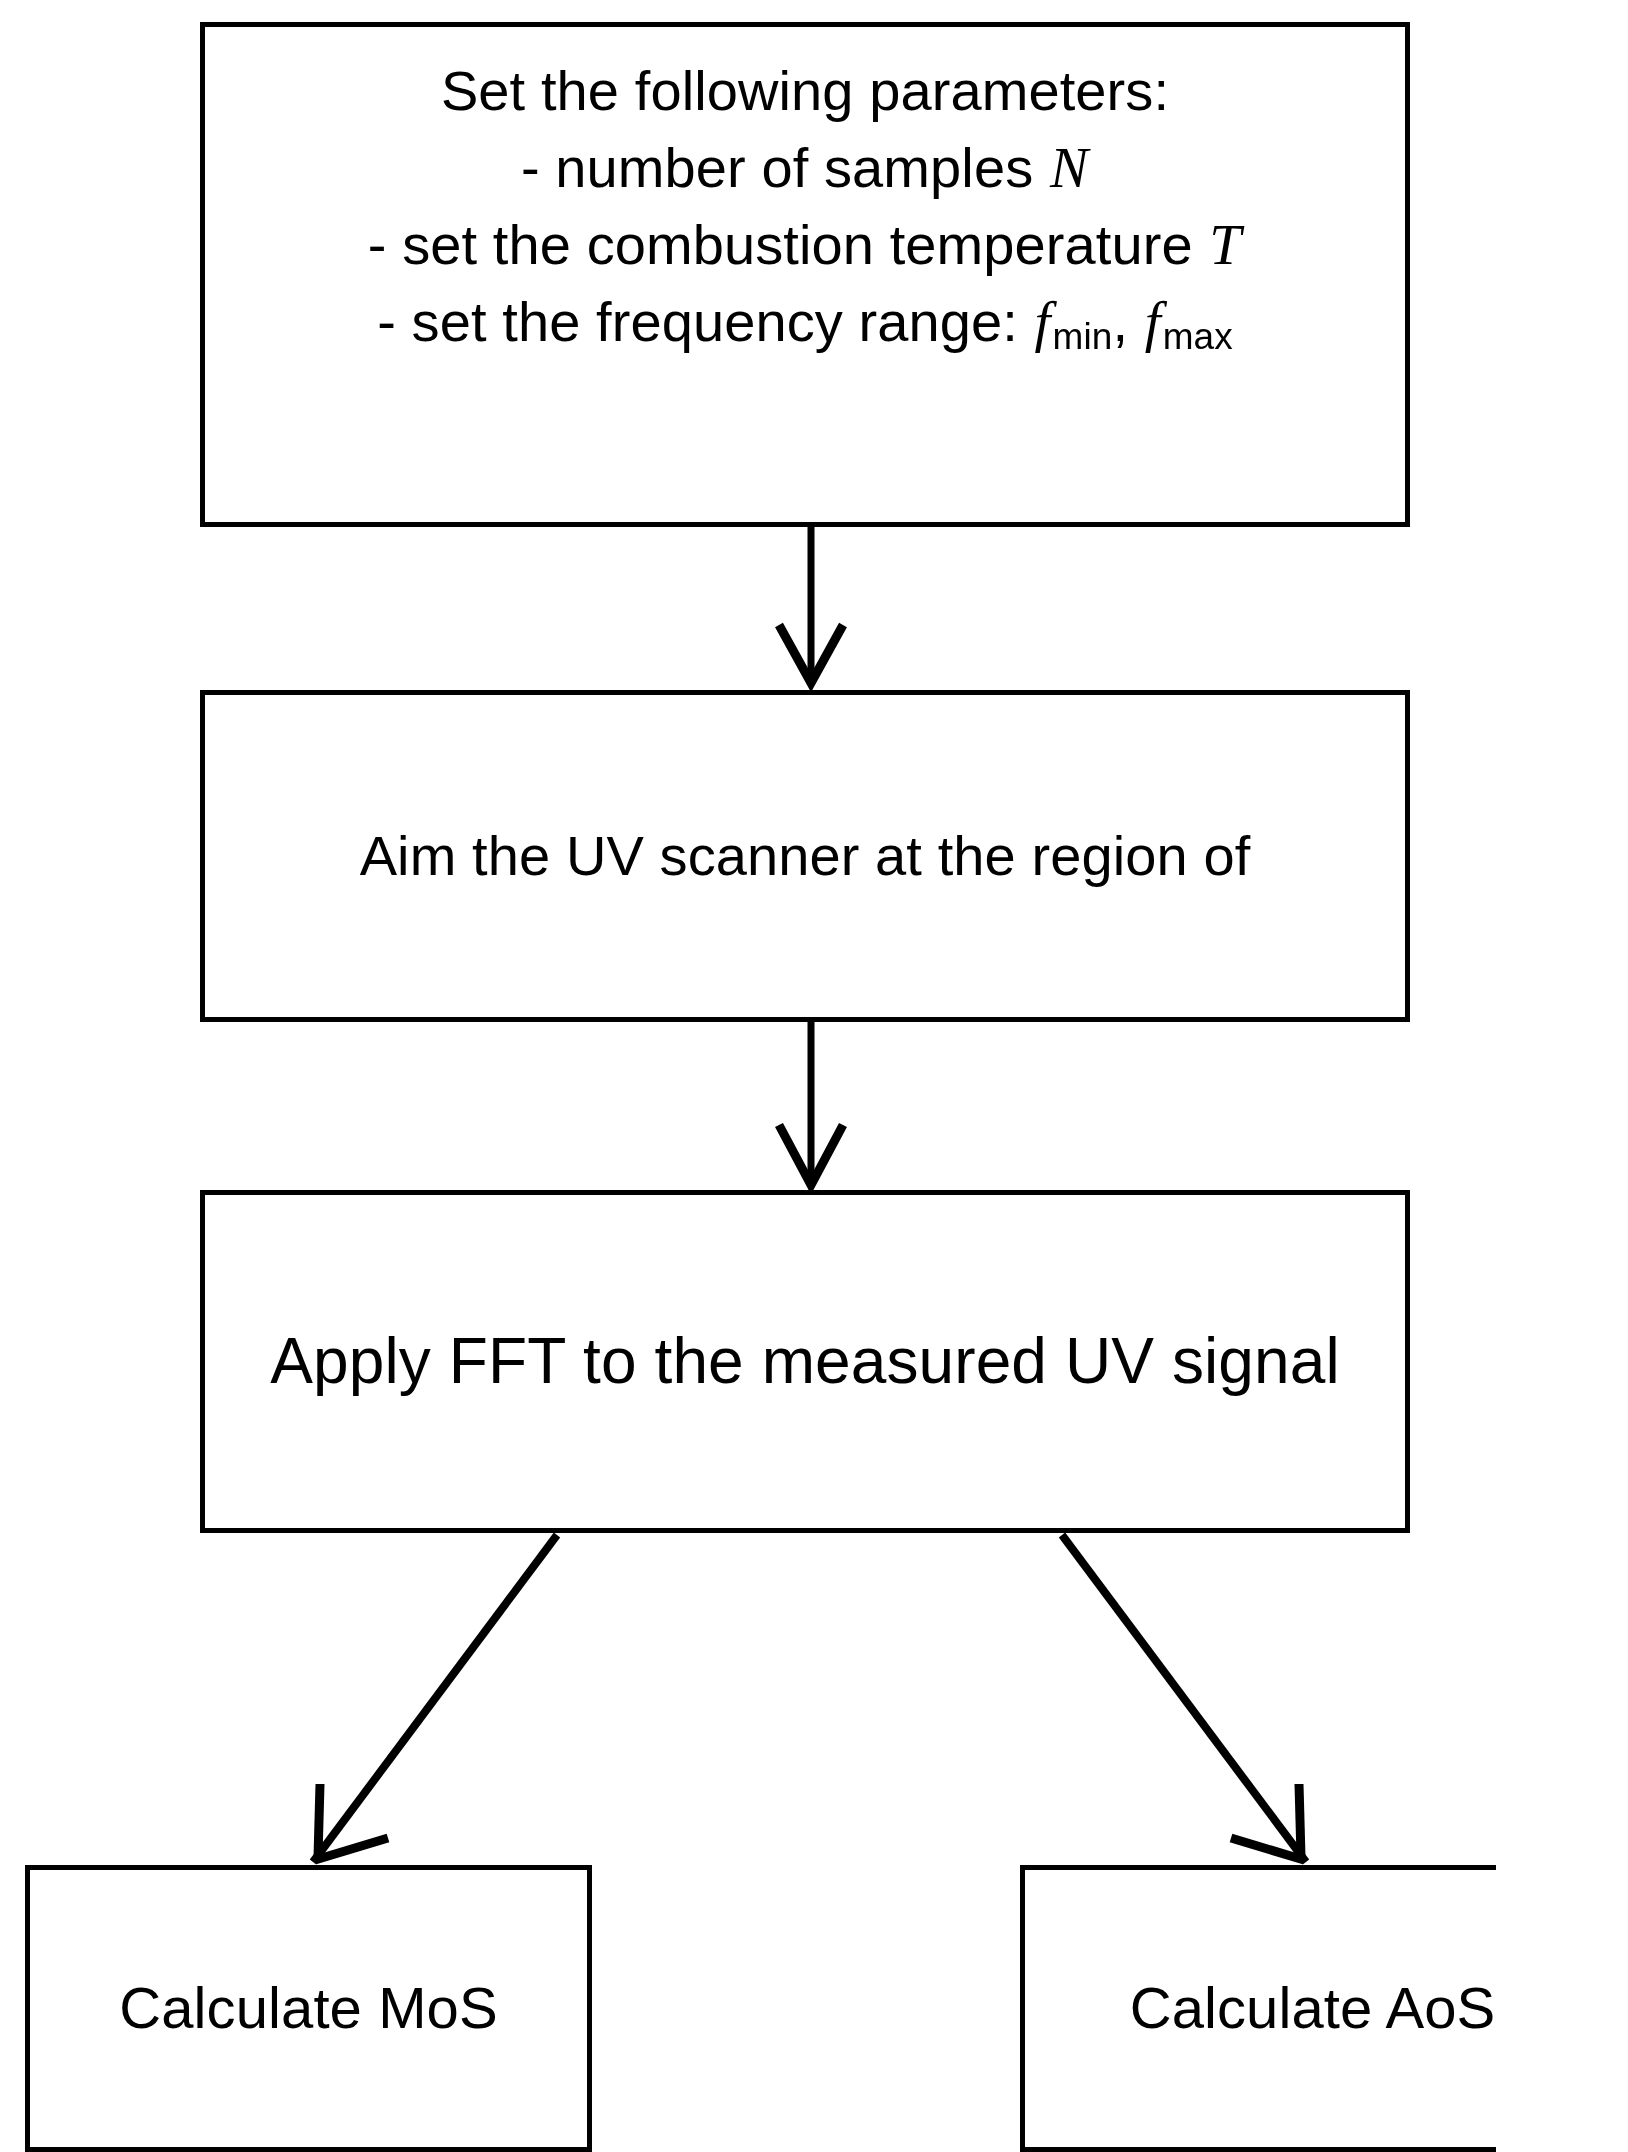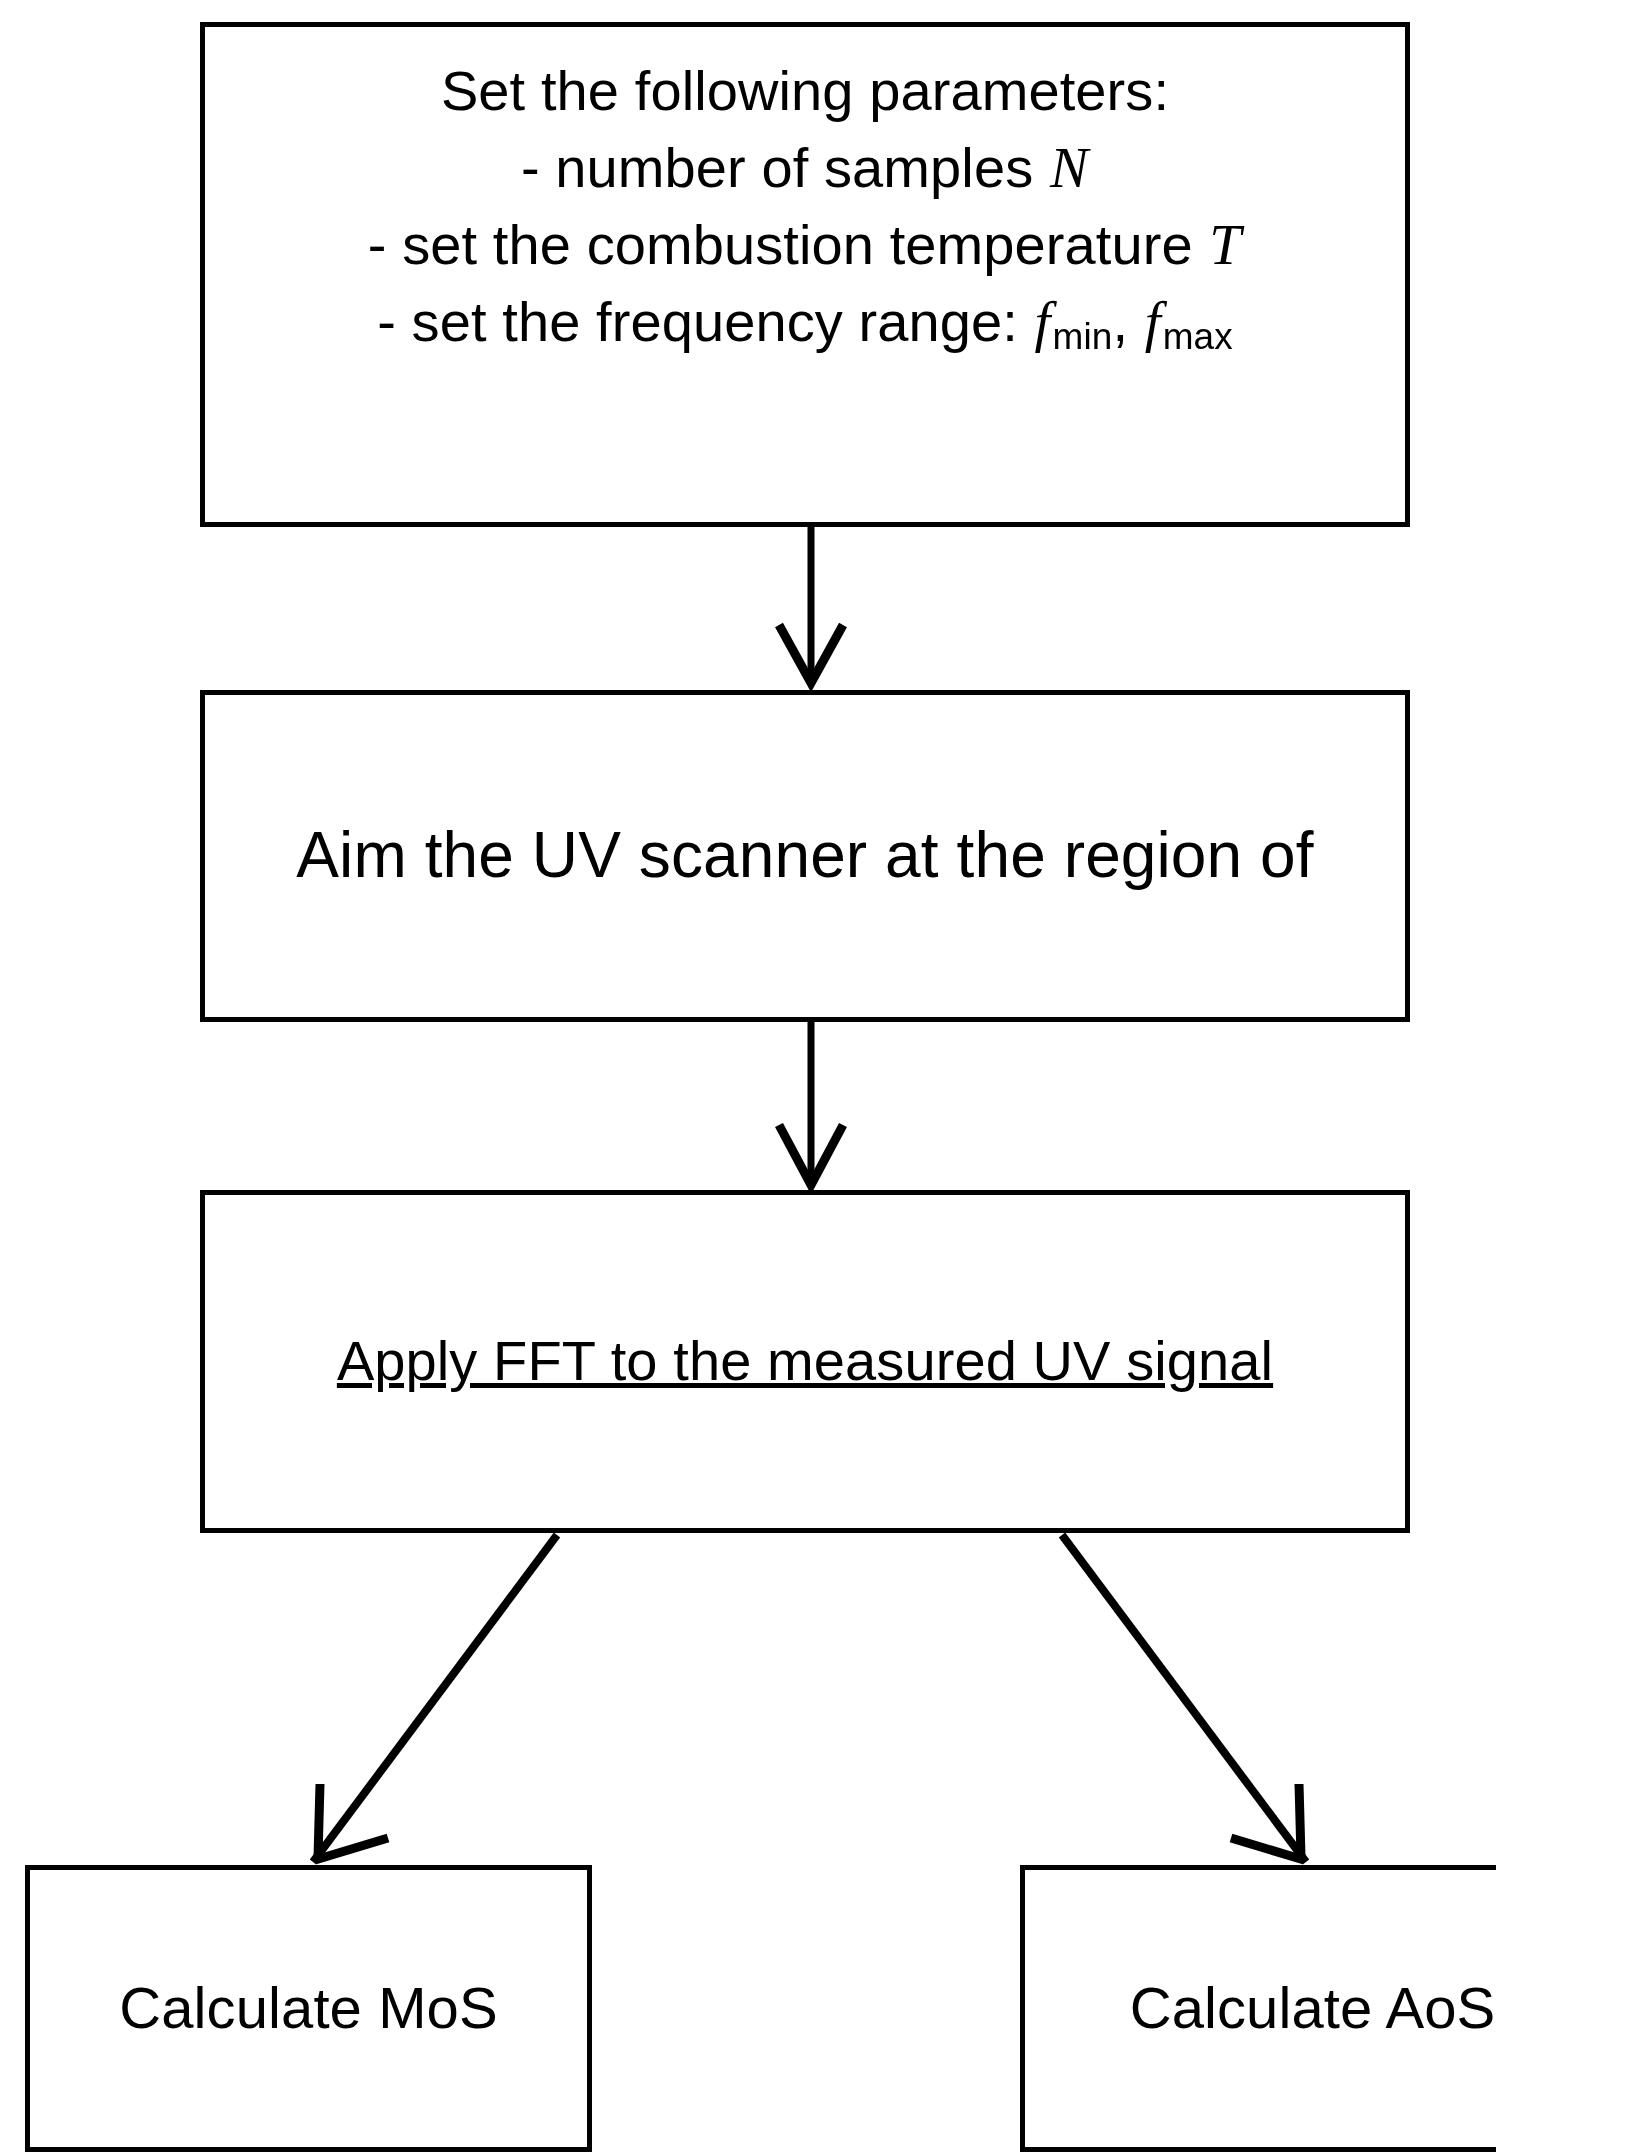--- a/index.html
+++ b/index.html
@@ -59,33 +59,32 @@
     line-height: 1.35;
   }
   
   #node-aim-scanner {
     left: 200px;
     top: 690px;
     width: 1210px;
     height: 332px;
   }
   #node-aim-scanner .node-line {
-    font-size: 64px;
+    font-size: 56px;
     line-height: 1.36;
   }
   
   #node-apply-fft {
     left: 200px;
     top: 1190px;
     width: 1210px;
     height: 343px;
   }
   #node-apply-fft .node-line {
-    font-size: 56px;
-    text-decoration: underline;
+    font-size: 64px;
   }
   
   #node-calculate-mos {
     left: 25px;
     top: 1865px;
     width: 567px;
     height: 287px;
     justify-content: center;
   }
   

